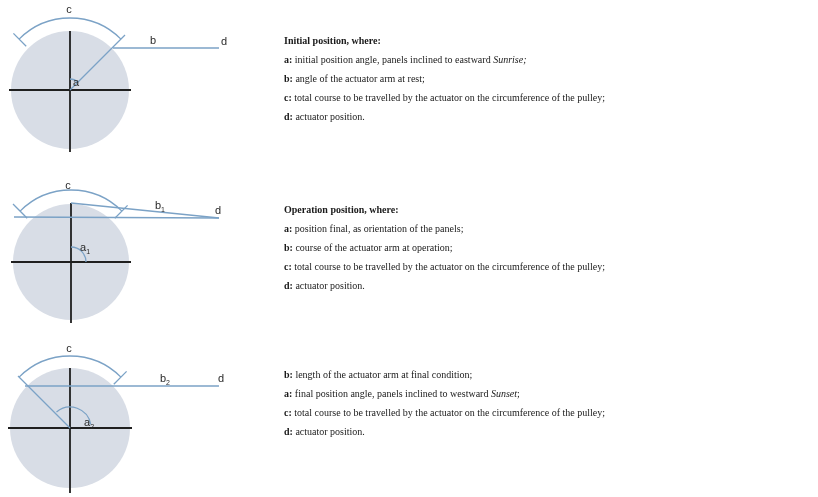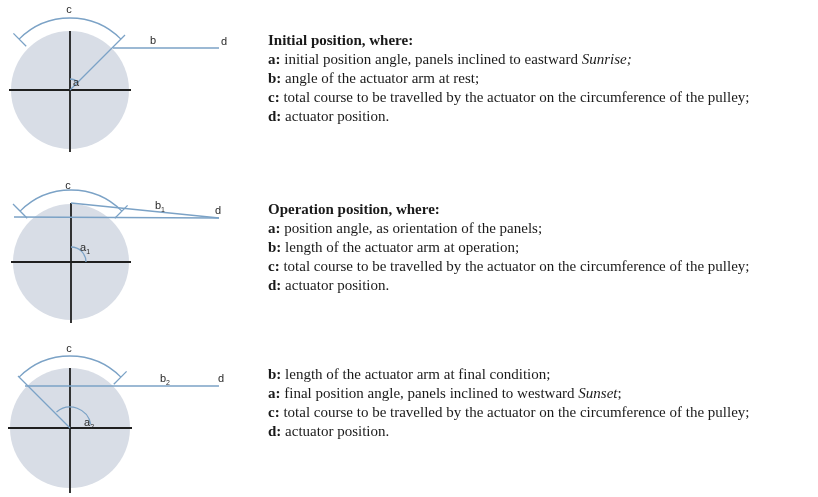--- a/index.html
+++ b/index.html
@@ -6,22 +6,22 @@
   #page{position:relative;width:818px;height:497px;background:#fff;overflow:hidden;
         font-family:"Liberation Serif", serif;color:#1a1a1a;}
   .fig-svg{position:absolute;left:0;}
   
   .pulley{fill:var(--fill);stroke:none;}
   .axis{stroke:var(--axis);stroke-width:1.8;fill:none;}
   .blue{stroke:var(--line);stroke-width:1.3;fill:none;}
   .lbl{font-family:"Liberation Sans", sans-serif;font-size:11px;fill:#2b2b2b;}
   .sub{font-size:7px;}
   
-  .textblock{position:absolute;left:268px;white-space:nowrap;
-             font-size:15px;line-height:19px;}
+  .textblock{position:absolute;left:284px;white-space:nowrap;
+             font-size:10px;line-height:19px;}
   .textblock .heading{font-weight:bold;}
   .textblock b{font-weight:bold;}
   .textblock i{}
 </style>
 </head>
 <body>
 
 <div id="page">
 
   <svg class="fig-svg" style="top:0" width="240" height="165" viewBox="0 0 240 165">
@@ -73,22 +73,22 @@
   <div class="textblock" style="top:31px">
     <div class="heading">Initial position, where:</div>
     <div><b>a:</b><span> initial position angle, panels inclined to eastward </span><i>Sunrise;</i><span></span></div>
     <div><b>b:</b><span> angle of the actuator arm at rest;</span><i></i><span></span></div>
     <div><b>c:</b><span> total course to be travelled by the actuator on the circumference of the pulley;</span><i></i><span></span></div>
     <div><b>d:</b><span> actuator position.</span><i></i><span></span></div>
   </div>
 
   <div class="textblock" style="top:200px">
     <div class="heading">Operation position, where:</div>
-    <div><b>a:</b><span> position angle, as orientation of the panels;</span><i></i><span></span></div>
-    <div><b>b:</b><span> length of the actuator arm at operation;</span><i></i><span></span></div>
+    <div><b>a:</b><span> position final, as orientation of the panels;</span><i></i><span></span></div>
+    <div><b>b:</b><span> course of the actuator arm at operation;</span><i></i><span></span></div>
     <div><b>c:</b><span> total course to be travelled by the actuator on the circumference of the pulley;</span><i></i><span></span></div>
     <div><b>d:</b><span> actuator position.</span><i></i><span></span></div>
   </div>
 
   <div class="textblock" style="top:365px">
     <div><b>b:</b><span> length of the actuator arm at final condition;</span><i></i><span></span></div>
     <div><b>a:</b><span> final position angle, panels inclined to westward </span><i>Sunset</i><span>;</span></div>
     <div><b>c:</b><span> total course to be travelled by the actuator on the circumference of the pulley;</span><i></i><span></span></div>
     <div><b>d:</b><span> actuator position.</span><i></i><span></span></div>
   </div>

